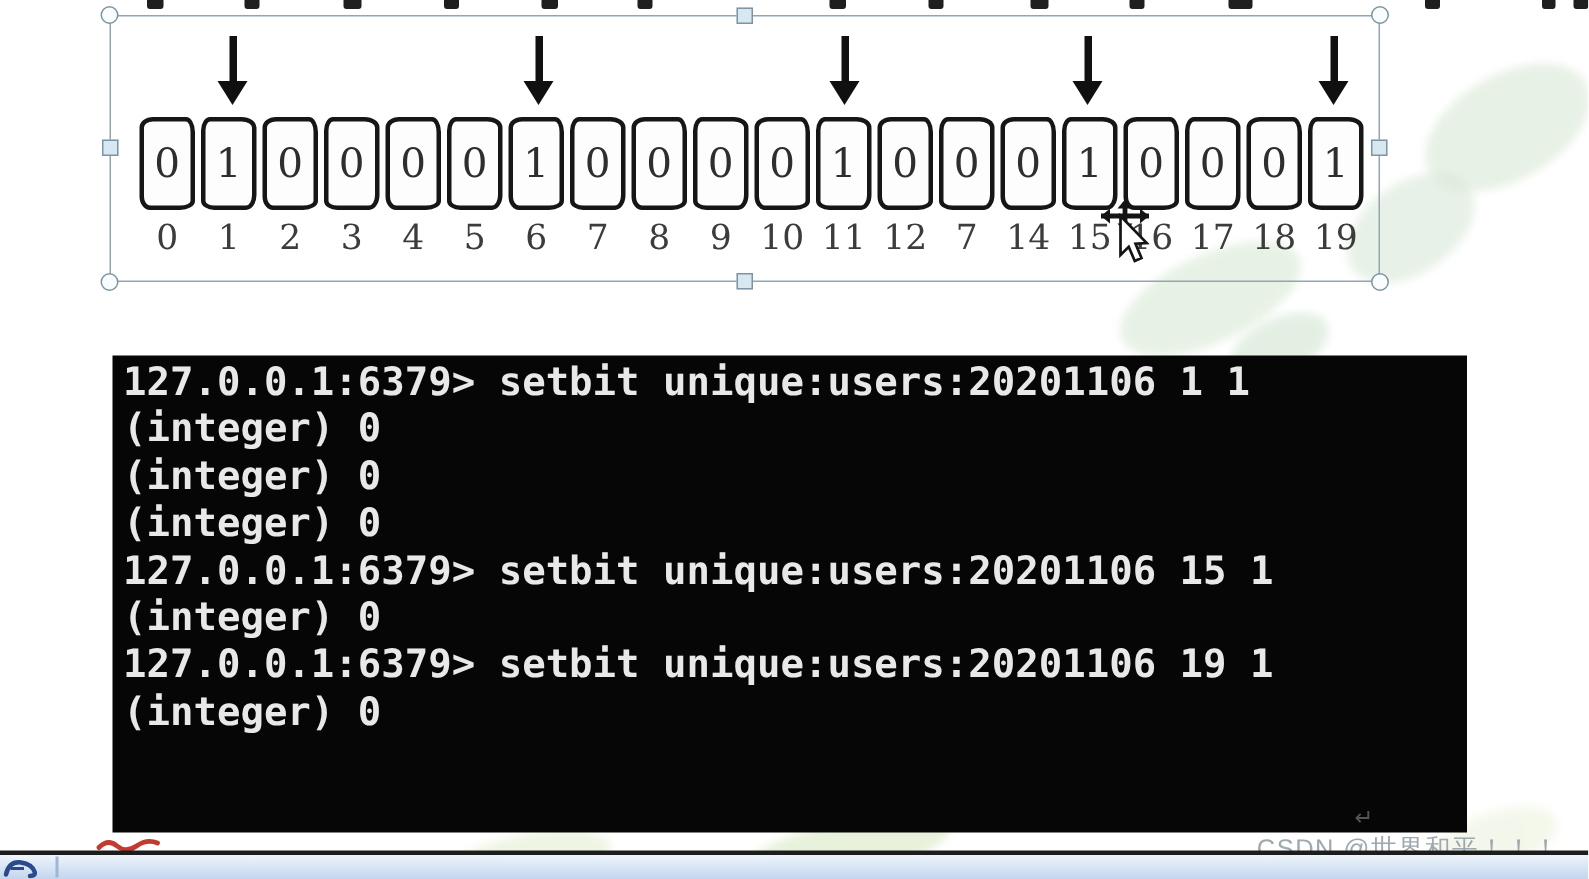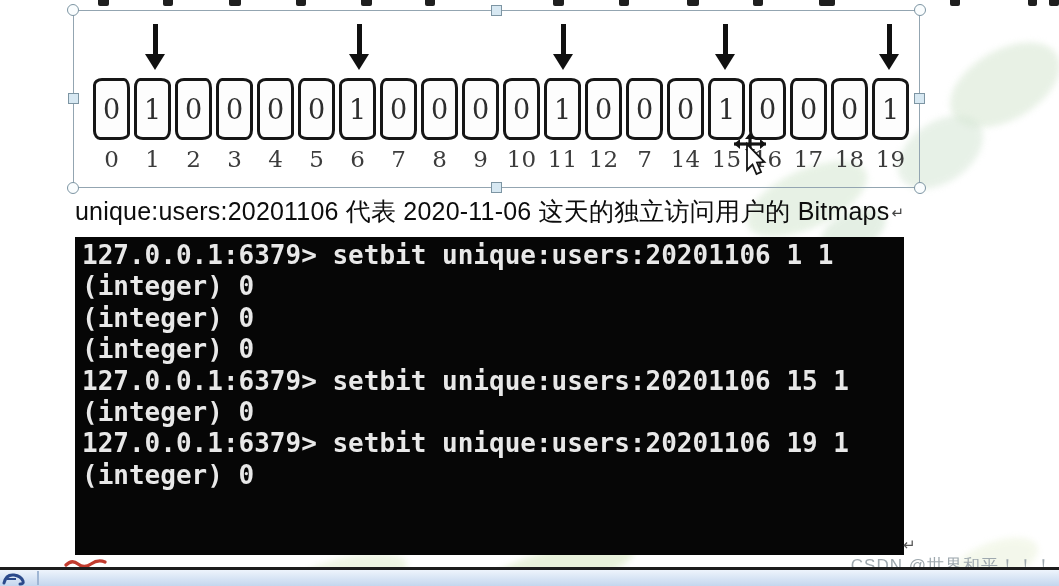--- a/index.html
+++ b/index.html
@@ -36,32 +36,32 @@
 
   .idxrow{position:absolute;left:93px;top:146px;width:816px;display:flex;gap:4px;}
   .idx{flex:1;text-align:center;font-family:"DejaVu Serif",serif;font-size:23px;color:#3c3c3c;}
 
   
   .caption{position:absolute;left:75px;top:195px;font-size:25px;color:#0d0d0d;
            letter-spacing:.2px;white-space:nowrap;}
   .pmark{font-size:15px;color:#444;vertical-align:2px;margin-left:2px;}
 
   
-  .terminal{position:absolute;left:75px;top:237px;width:829px;height:318px;
+  .terminal{position:absolute;left:75px;top:237px;width:903px;height:318px;
             background:#060606;padding:3px 0 0 7px;box-sizing:border-box;overflow:hidden;}
   .tline{font-family:"DejaVu Sans Mono",monospace;font-weight:bold;font-size:26px;
          line-height:31.4px;color:#e8e8e8;white-space:pre;}
   .term-pmark{position:absolute;left:903px;top:536px;font-size:15px;color:#555;}
 
   
   .divline{position:absolute;left:0;top:567px;width:1059px;height:3px;background:#1d1d1d;}
   .statusbar{position:absolute;left:0;top:570px;width:1059px;height:16px;
              background:linear-gradient(#eef4fc,#c3d6ee);}
   .statusbar .sep{position:absolute;left:37px;top:1px;width:2px;height:14px;background:#9fb6d4;}
-  .watermark{position:absolute;right:6px;top:554px;font-size:17px;color:#9ea8ae;
+  .watermark{position:absolute;right:19px;top:554px;font-size:17px;color:#9ea8ae;
              letter-spacing:1px;white-space:nowrap;}
   .cursor-svg{position:absolute;left:726px;top:128px;}
   .redmark-svg{position:absolute;left:64px;top:556px;}
   .bar-icon-svg{position:absolute;left:2px;top:571px;}
 </style>
 </head>
 <body>
 
 <div class="stage">
 
@@ -173,21 +173,20 @@
       <line x1="8" y1="16" x2="40" y2="16"></line>
       <line x1="24" y1="7" x2="24" y2="25"></line>
       <path d="M8 16 L14 11 L14 21 Z" stroke-width="0"></path>
       <path d="M40 16 L34 11 L34 21 Z" stroke-width="0"></path>
       <path d="M24 5 L19 11 L29 11 Z" stroke-width="0"></path>
       <path d="M24 27 L19 21 L29 21 Z" stroke-width="0"></path>
     </g>
     <path d="M21 16 L21 42 L26.5 36.5 L30.5 46 L35 44 L31 34.5 L38.5 34 Z" fill="#ffffff" stroke="#141414" stroke-width="1.8"></path>
   </svg>
 
-  <div class="caption"><span>unique:users:20201106 代表 2020-11-06 这天的独立访问用户的 Bitmaps</span><span class="pmark">↵</span></div>
 
   <div class="terminal">
     <div class="tline">127.0.0.1:6379&gt; setbit unique:users:20201106 1 1</div>
     <div class="tline">(integer) 0</div>
     <div class="tline">(integer) 0</div>
     <div class="tline">(integer) 0</div>
     <div class="tline">127.0.0.1:6379&gt; setbit unique:users:20201106 15 1</div>
     <div class="tline">(integer) 0</div>
     <div class="tline">127.0.0.1:6379&gt; setbit unique:users:20201106 19 1</div>
     <div class="tline">(integer) 0</div>

